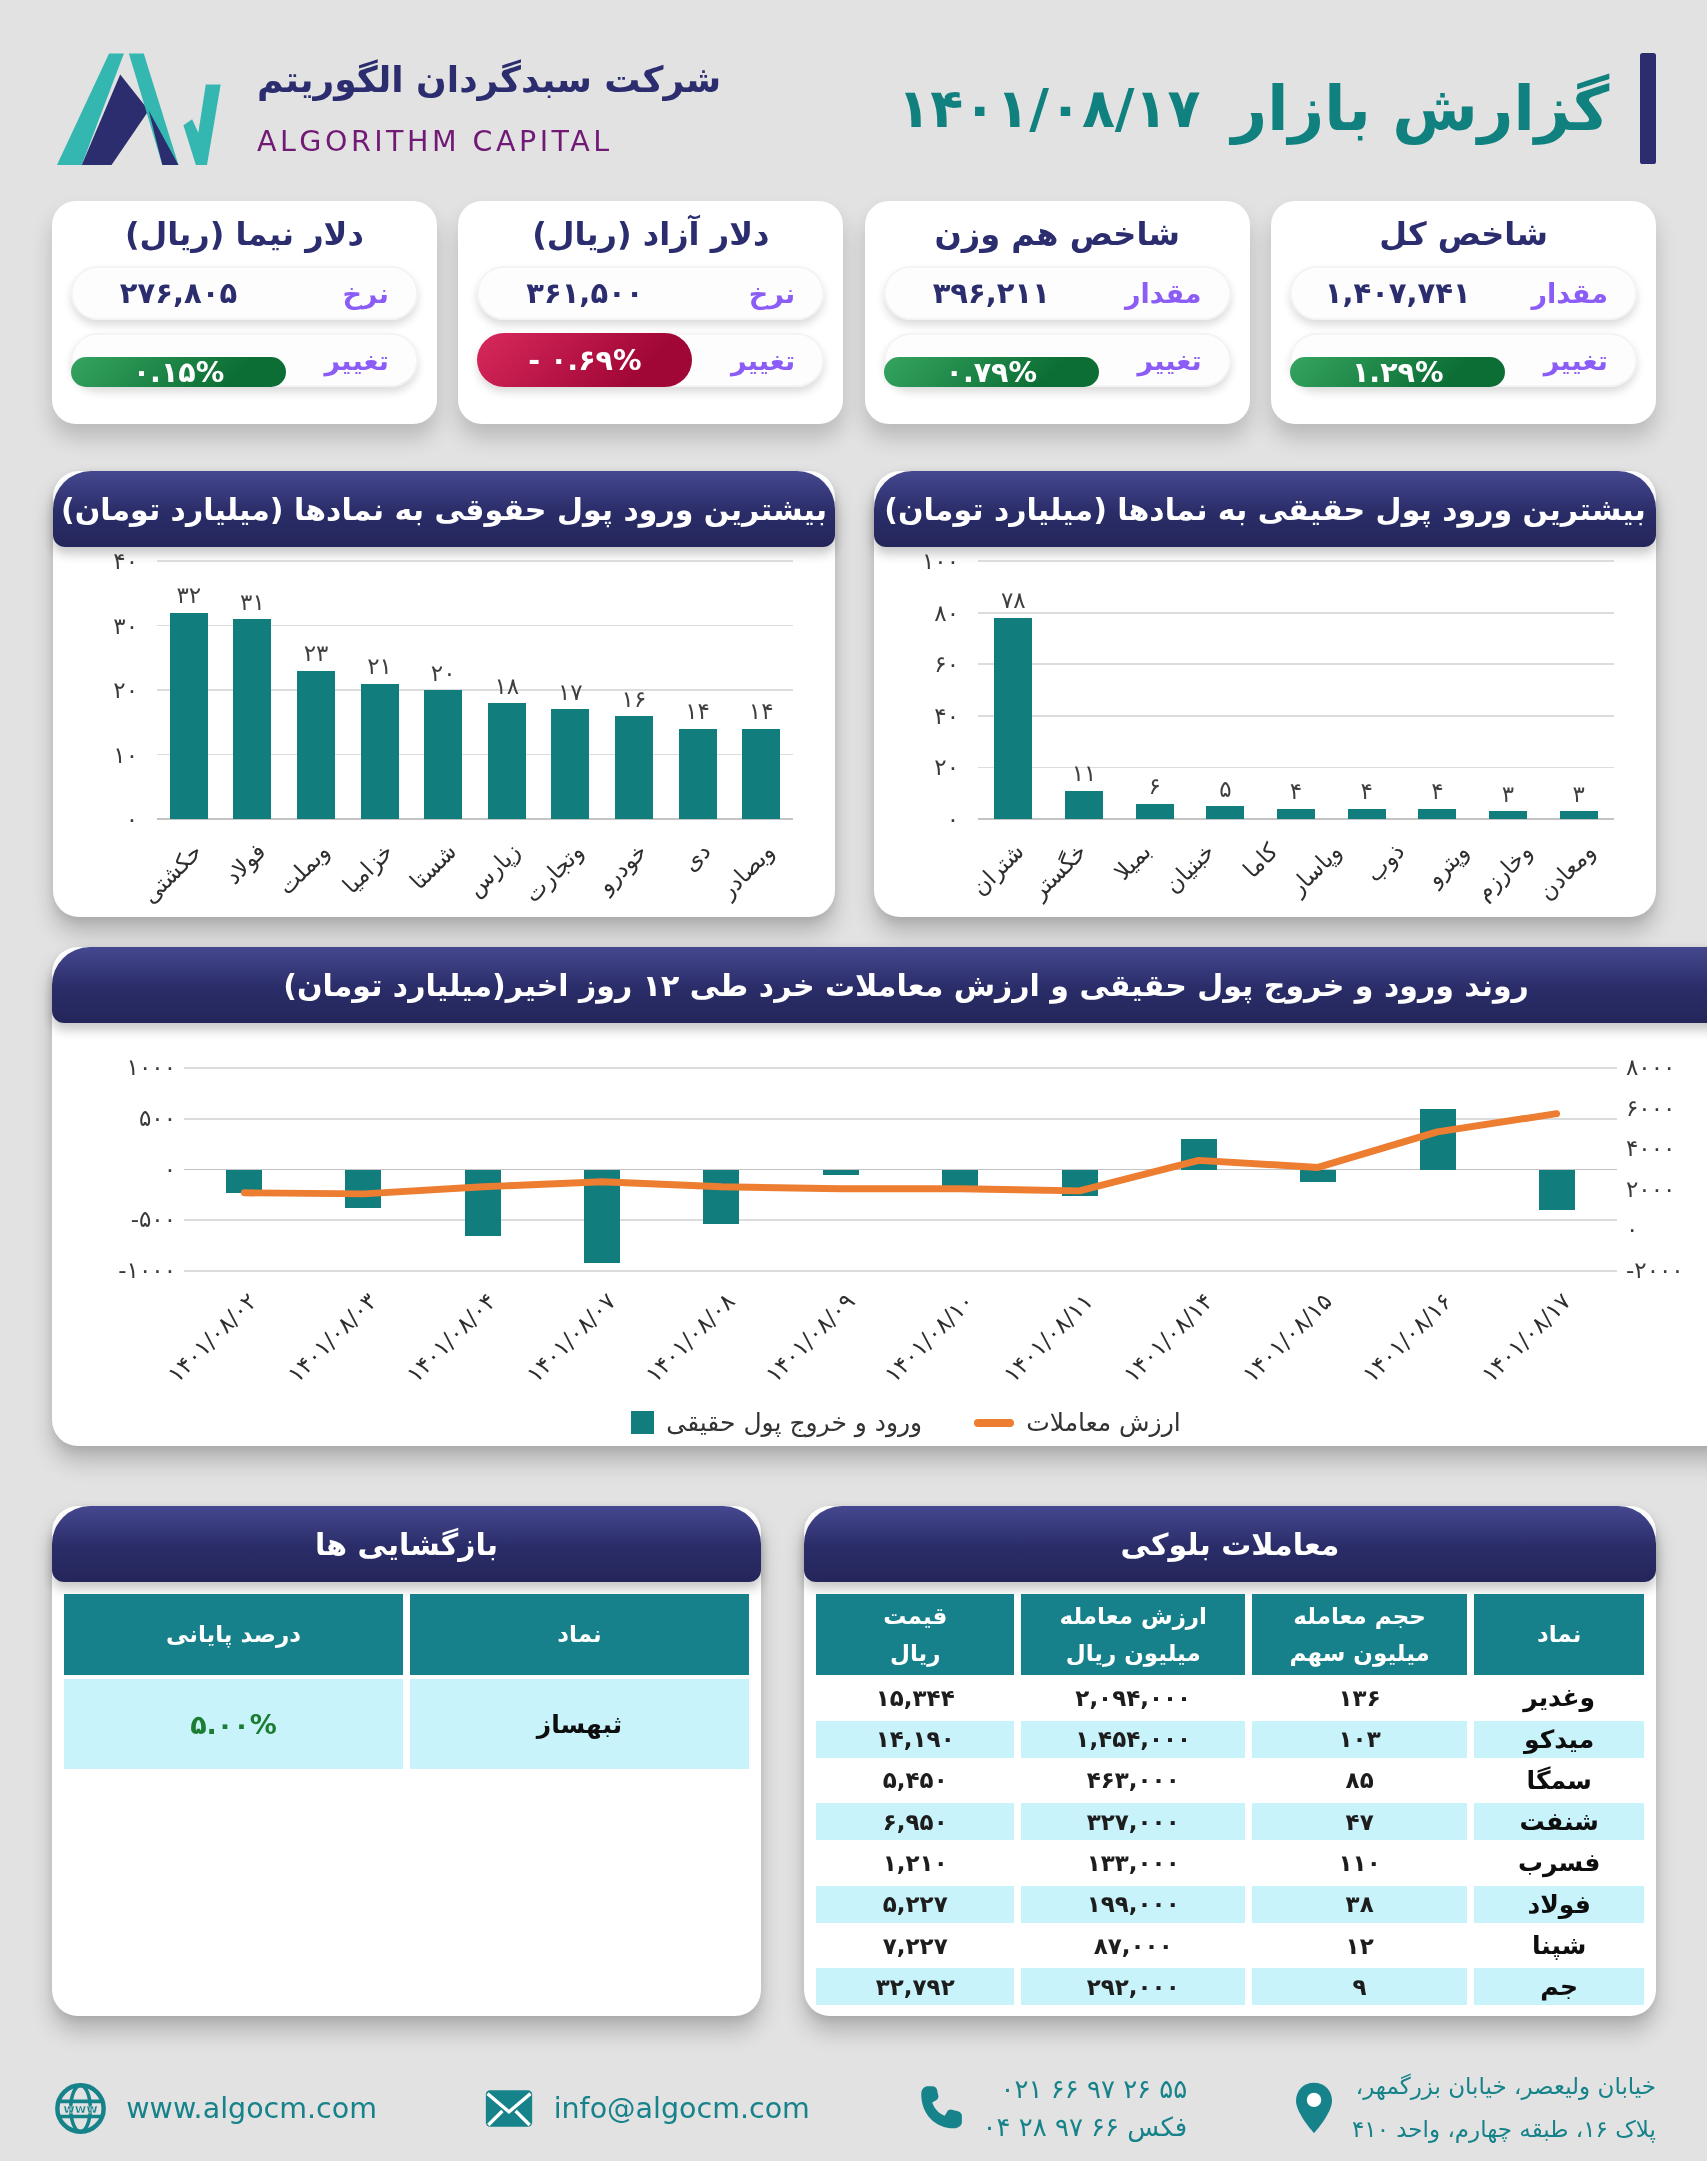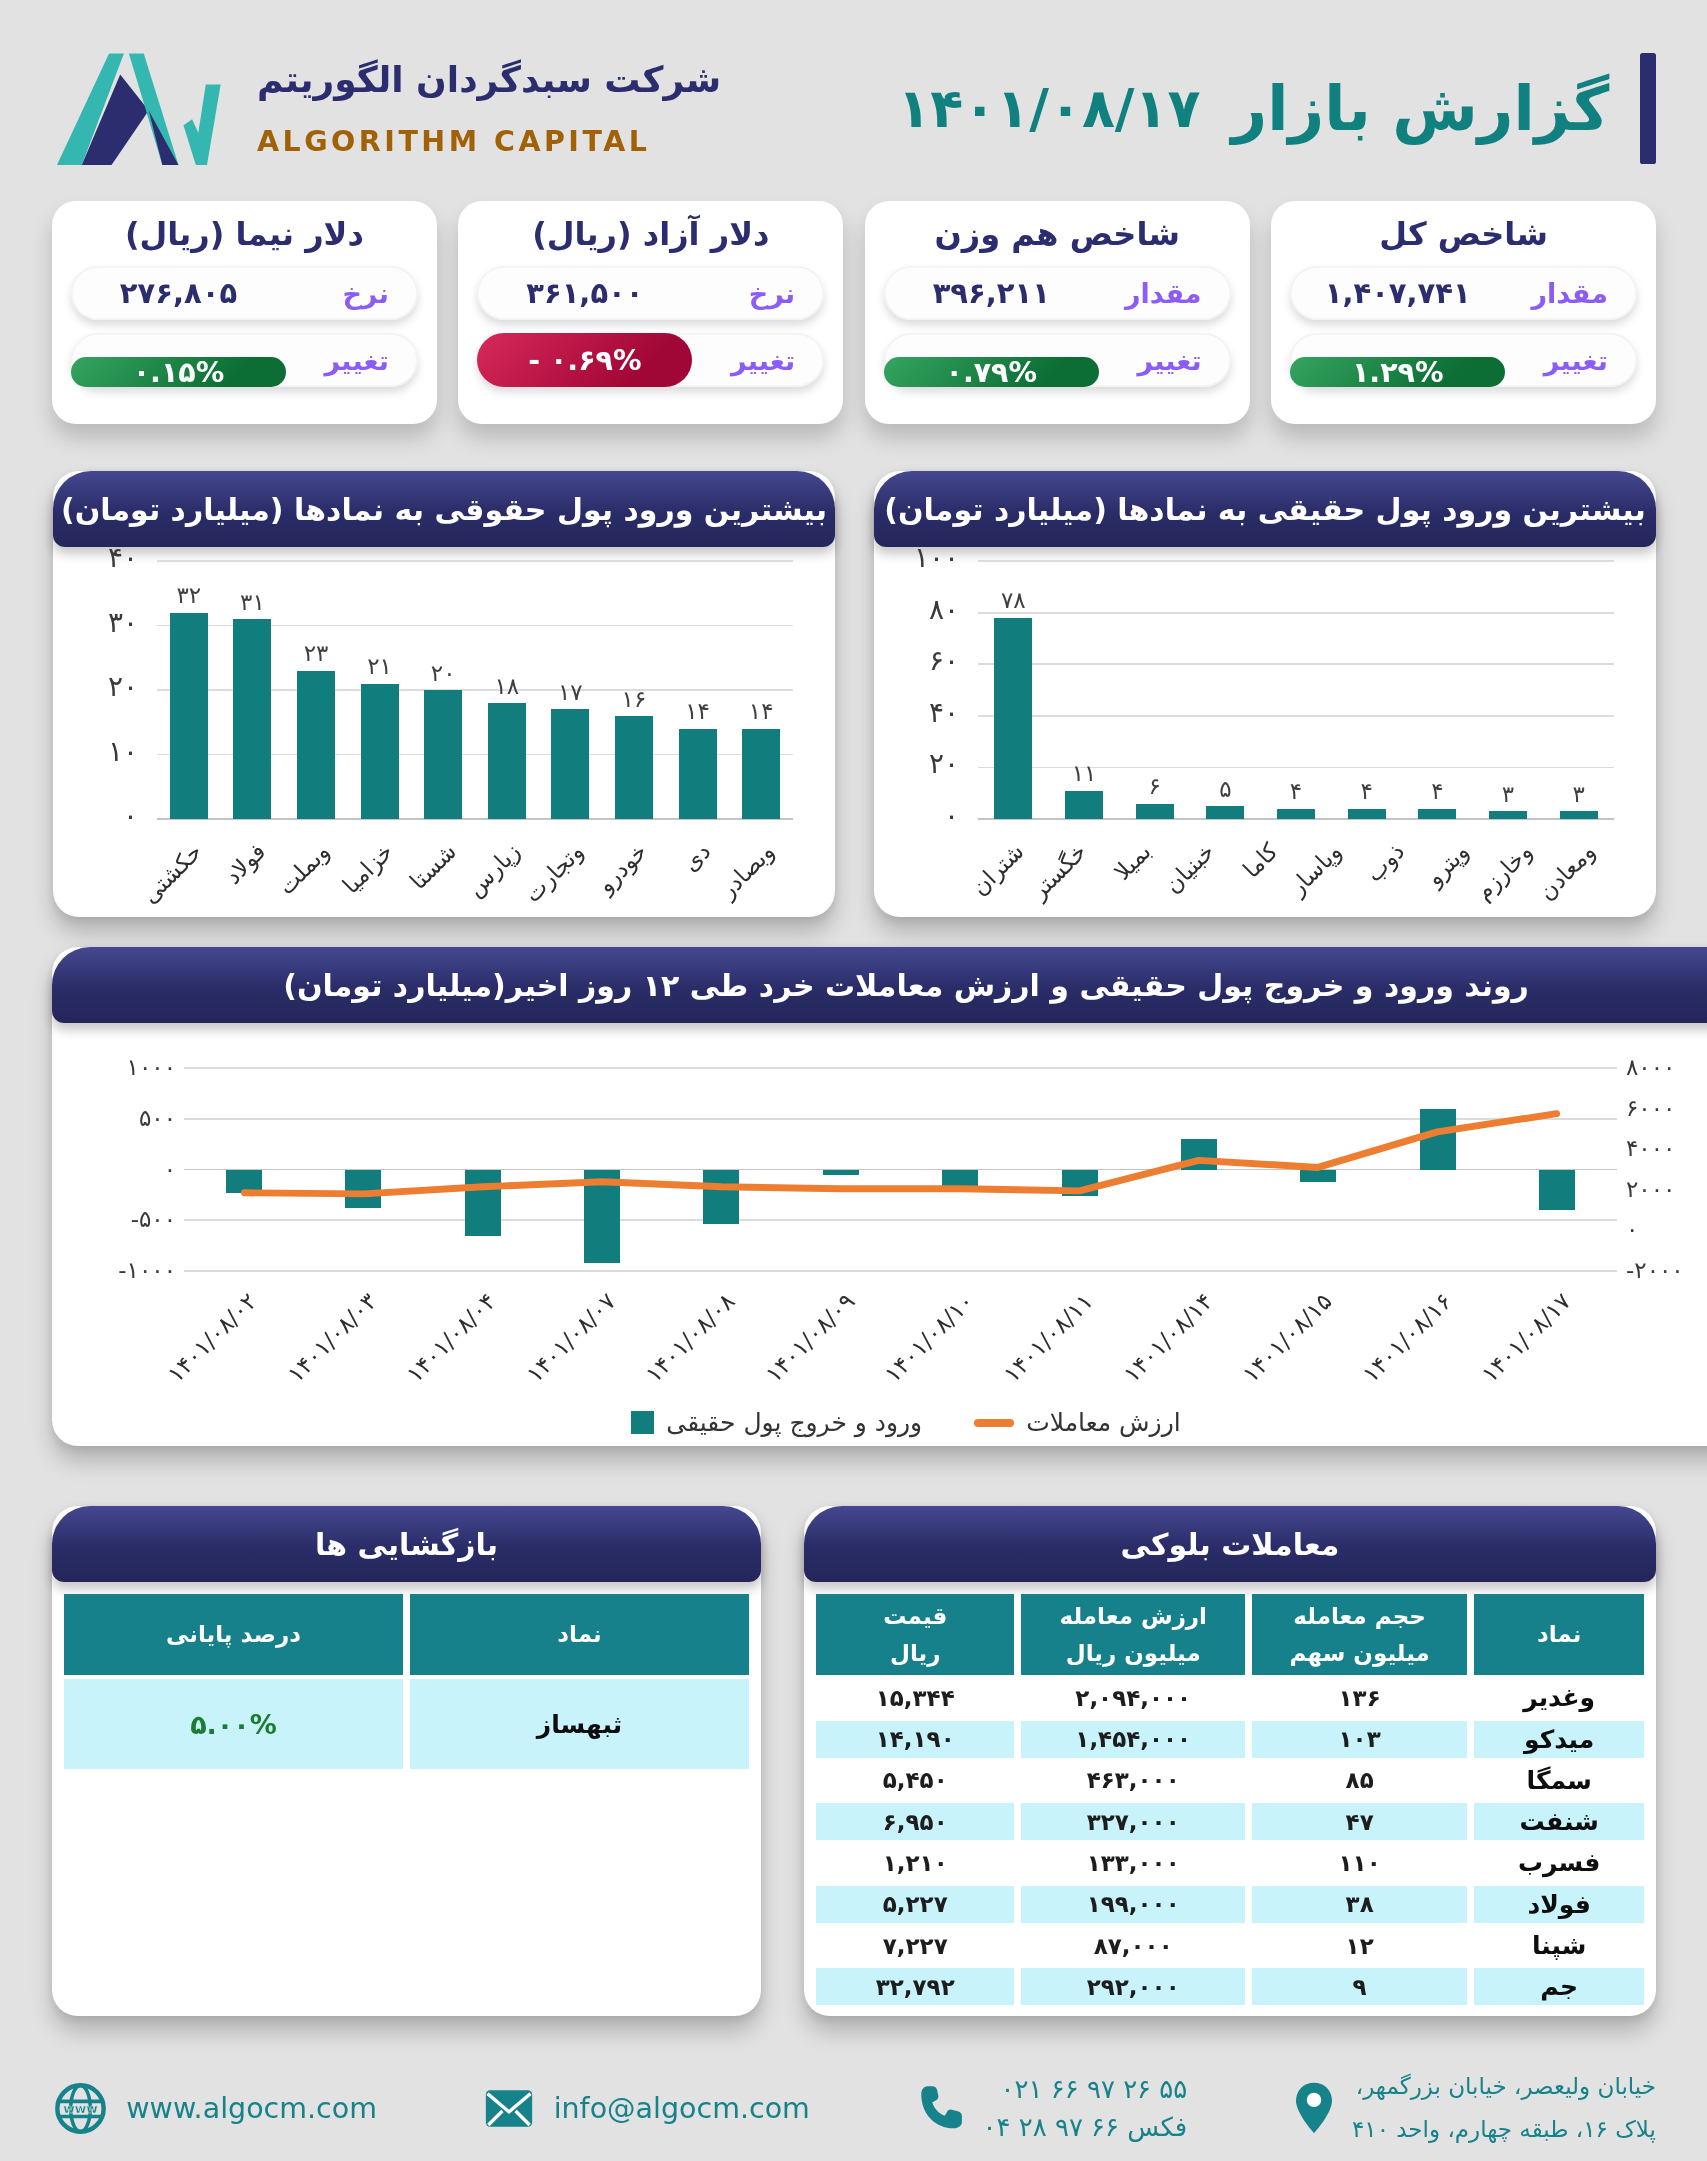--- a/index.html
+++ b/index.html
@@ -5,21 +5,21 @@
   html,body{margin:0;padding:0;}
   body{width:1708px;height:2162px;background:#e2e2e2;font-family:"DejaVu Sans",sans-serif;position:relative;overflow:hidden;}
   .section{position:absolute;left:52px;right:52px;}
   .card{background:#ffffff;border-radius:26px;box-shadow:0 15.6px 22.5px rgba(0,0,0,.20),0 3.5px 8.6px rgba(0,0,0,.08);position:relative;}
   .band{height:76px;background:linear-gradient(180deg,#45488f 0%,#2a2c68 55%,#24265a 100%);border-radius:38px 38px 12px 12px;display:flex;align-items:center;justify-content:center;color:#fff;font-weight:bold;font-size:30px;box-shadow:0 7px 10.4px rgba(0,0,0,.22);}
 
   
   #header{top:26px;height:164px;display:flex;align-items:center;justify-content:space-between;}
   .logo-wrap{display:flex;align-items:center;gap:19px;}
   .logo-text .fa{color:#2b2d6e;font-weight:bold;font-size:36px;}
-  .logo-text .en{color:#a16207;font-weight:bold;font-size:28.5px;letter-spacing:3.5px;margin-top:25px;}
+  .logo-text .en{color:#701a75;font-weight:normal;font-size:28.5px;letter-spacing:3.5px;margin-top:25px;}
   .title-wrap{display:flex;align-items:center;gap:31px;}
   .report-date{color:#118180;font-weight:bold;font-size:54px;direction:ltr;}
   .report-title{color:#118180;font-weight:bold;font-size:62px;}
   .title-bar{width:15.6px;height:111px;background:#2b2d6e;border-radius:2.6px;}
 
   
   #stats-row{top:201px;height:223px;display:flex;gap:21.6px;direction:rtl;}
   .stat-card{flex:1;background:#fff;border-radius:24px;box-shadow:0 14px 21px rgba(0,0,0,.18);}
   .stat-title{text-align:center;color:#2b2d6e;font-weight:bold;font-size:32px;padding-top:14px;}
   .stat-pill{height:54px;border-radius:29px;background:#fdfdfd;box-shadow:0 5.2px 8.6px rgba(0,0,0,.14),inset 0 0 0 1.7px #f3f3f3;margin:13px 19px 0 19px;position:relative;}
@@ -27,21 +27,21 @@
   .stat-value{position:absolute;left:0;top:0;bottom:0;width:62%;display:flex;align-items:center;justify-content:center;color:#2b2d6e;font-weight:bold;font-size:29px;direction:ltr;}
   .stat-chip{position:absolute;left:0;top:0;bottom:0;width:62%;border-radius:29px;display:flex;align-items:center;justify-content:center;color:#fff;font-weight:bold;font-size:28.5px;direction:ltr;}
   .chip-green{background:linear-gradient(135deg,#35a560 0%,#0c6e34 75%);margin-top:24px;}
   .chip-red{background:linear-gradient(135deg,#d8295b 0%,#a10736 75%);}
 
   
   #charts-row{top:471px;height:446px;display:flex;gap:39px;direction:rtl;}
   .chart-card{width:calc(50% - 20px);}
   .bar-wrap{position:absolute;left:30px;right:30px;top:90px;bottom:5.2px;direction:ltr;}
   .ylabs{position:absolute;left:0;top:0;width:62px;height:258px;}
-  .ytick{position:absolute;right:7px;width:100%;text-align:right;font-size:28px;color:#3a3a3a;direction:ltr;}
+  .ytick{position:absolute;right:7px;width:100%;text-align:right;font-size:23px;color:#3a3a3a;direction:ltr;}
   .plot{position:absolute;left:74px;right:12px;top:0;height:258px;}
   .gridline{position:absolute;left:0;right:0;height:1.7px;background:#dcdcdc;}
   .gridline.zero{background:#c4c4c4;}
   .bars{position:absolute;inset:0;display:flex;align-items:flex-end;}
   .bslot{flex:1;display:flex;flex-direction:column;align-items:center;justify-content:flex-end;height:100%;}
   .bval{font-size:23px;color:#3f3f3f;margin-bottom:4.3px;}
   .bar{width:38px;background:#117d7d;}
   .cats{position:absolute;left:74px;right:12px;top:268px;bottom:0;display:flex;}
   .cslot{flex:1;position:relative;}
   .clab{position:absolute;top:8.6px;right:50%;transform-origin:100% 0;transform:rotate(-45deg);font-size:23px;color:#2e2e2e;white-space:nowrap;direction:rtl;}

